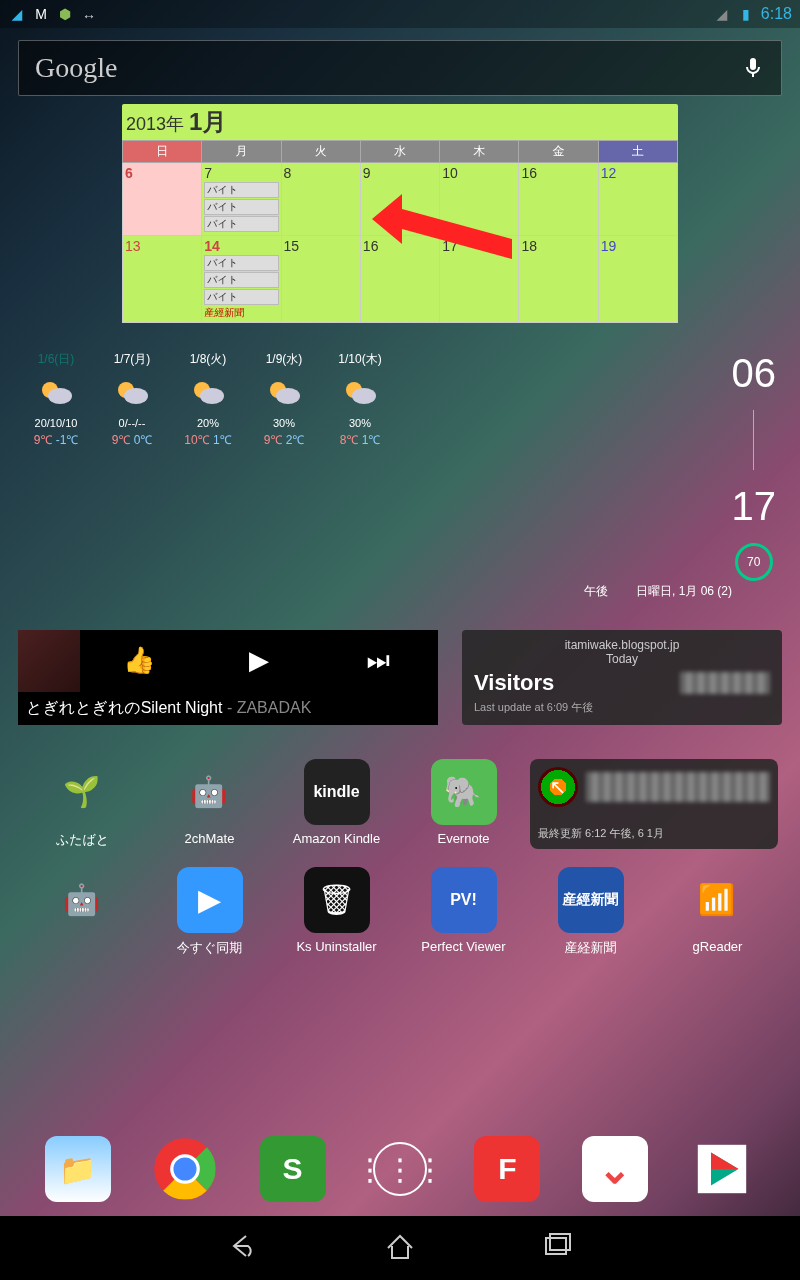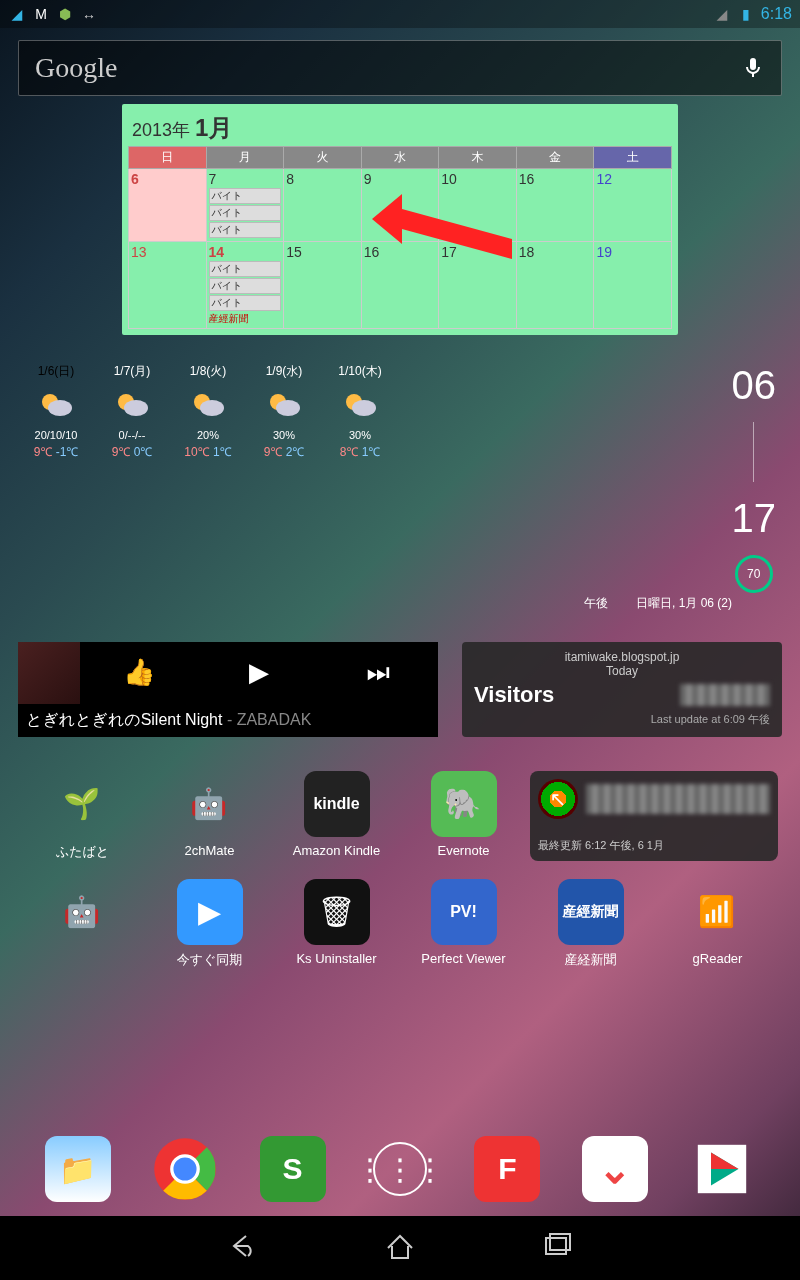--- a/index.html
+++ b/index.html
@@ -12,38 +12,38 @@
 
 .status-bar { height: 28px; display: flex; justify-content: space-between; align-items: center; padding: 0 8px; background: rgba(0,0,0,0.3); font-size: 14px; }
 .status-left, .status-right { display: flex; align-items: center; gap: 6px; }
 .status-right { color: #33b5e5; font-size: 16px; }
 .sb-icon { width: 18px; height: 18px; display: inline-flex; align-items: center; justify-content: center; font-size: 14px; }
 
 .search-bar { margin: 12px 18px 8px; height: 56px; background: rgba(0,0,0,0.5); border: 1px solid rgba(255,255,255,0.3); border-radius: 2px; display: flex; align-items: center; padding: 0 16px; }
 .search-bar .g-logo { font-family: Georgia, serif; font-size: 28px; color: #ccc; flex: 1; }
 .mic-icon { width: 24px; height: 24px; }
 
-.calendar-widget { margin: 6px auto 0; width: 556px; background: #86efac; color: #333; border-radius: 2px; padding: 6px; position: relative; }
+.calendar-widget { margin: 6px auto 0; width: 556px; background: #bef264; color: #333; border-radius: 2px; position: relative; }
 .cal-title { font-size: 18px; padding: 2px 4px; }
 .cal-title .yr { font-size: 18px; } .cal-title .mo { font-size: 24px; font-weight: bold; }
 .cal-grid { width: 100%; border-collapse: collapse; font-size: 12px; }
 .cal-grid th { background: #888; color: #fff; font-weight: normal; padding: 2px; border: 1px solid #aaa; }
 .cal-grid th.sun { background: #d66; } .cal-grid th.sat { background: #66a; }
 .cal-grid td { border: 1px solid #ccc; height: 72px; width: 74px; vertical-align: top; padding: 2px; position: relative; }
 .cal-grid td .dnum { font-size: 14px; }
 .cal-grid td.today { background: #fcc; } .cal-grid td.today .dnum { color: #c00; font-weight: bold; }
 .cal-grid td.sun .dnum { color: #c44; } .cal-grid td.sat .dnum { color: #44c; }
 .cal-grid td.hol .dnum { color: #c44; font-weight: bold; }
 .event { background: #ddd; font-size: 10px; padding: 0 2px; margin: 1px 0; border: 1px solid #bbb; }
 .holiday-label { color: #c00; font-size: 10px; }
 .red-arrow { position: absolute; top: 90px; left: 250px; width: 140px; height: 70px; pointer-events: none; }
 
 .weather-row { display: flex; align-items: flex-start; margin: 28px 18px 0; gap: 4px; }
 .wday { width: 76px; text-align: center; font-size: 12px; }
-.wday .wdate { color: #fff; margin-bottom: 4px; } .wday.sun .wdate { color: #000000; }
+.wday .wdate { color: #fff; margin-bottom: 4px; } .wday.sun .wdate { color: #0f766e; }
 .wicon { width: 44px; height: 36px; margin: 2px auto; }
 .wpct { font-size: 11px; margin: 2px 0; }
 .wtemp { font-size: 12px; } .wtemp .hi{color:#f88;} .wtemp .lo{color:#8cf;}
 
 .clock-block { display: flex; align-items: center; margin-left: auto; gap: 14px; padding-right: 6px; flex-direction: column; }
 .clock-hm { font-size: 40px; font-weight: 200; }
 .clock-sep { width: 1px; height: 60px; background: rgba(255,255,255,0.5); }
 .clock-date { font-size: 12px; line-height: 1.4; }
 .batt-ring { width: 38px; height: 38px; border: 3px solid #0c8; border-radius: 50%; display: flex; align-items: center; justify-content: center; font-size: 12px; }
 
@@ -51,21 +51,21 @@
 .music-widget { width: 420px; background: #000; }
 .music-ctrl { height: 62px; display: flex; align-items: center; }
 .music-art { width: 62px; height: 62px; background: linear-gradient(135deg,#4a2020,#2a1010); }
 .music-btn { flex: 1; display: flex; align-items: center; justify-content: center; color: #fff; font-size: 26px; }
 .music-title { padding: 6px 8px; font-size: 16px; white-space: nowrap; overflow: hidden; }
 .music-title .artist { color: #888; }
 .visitors-widget { flex: 1; background: rgba(40,40,40,0.9); border-radius: 4px; padding: 8px 12px; font-size: 12px; }
 .visitors-widget .vhead { text-align: center; color: #ccc; }
 .visitors-widget .vtitle { font-size: 22px; font-weight: bold; margin: 4px 0; display:flex; justify-content:space-between; align-items:center;}
 .vblur { width: 90px; height: 22px; background: repeating-linear-gradient(90deg,#666 0 6px,#888 6px 12px); filter: blur(2px); }
-.visitors-widget .vfoot { text-align: right; color: #aaa; font-size: 11px; }
+.visitors-widget .vfoot { text-align: left; color: #aaa; font-size: 11px; }
 
 .app-grid { display: grid; grid-template-columns: repeat(6, 1fr); gap: 18px 6px; margin: 34px 22px 0; }
 .app { display: flex; flex-direction: column; align-items: center; font-size: 13px; text-align: center; }
 .app .icon { width: 66px; height: 66px; border-radius: 12px; margin-bottom: 6px; display: flex; align-items: center; justify-content: center; font-size: 30px; color:#fff; }
 .app.nolabel .label { visibility: hidden; }
 .mini-widget { grid-column: span 2; background: rgba(40,40,40,0.9); border-radius: 8px; padding: 8px; font-size: 11px; color:#ccc; height: 90px; display:flex; flex-direction:column; justify-content:space-between;}
 .mini-widget .mwtop{display:flex;align-items:center;gap:8px;}
 .cursor-icon{width:40px;height:40px;border-radius:50%;background:radial-gradient(circle,#f80 0 30%,#0a0 30% 60%,#500 60% 100%);position:relative;display:flex;align-items:center;justify-content:center;}
 
 .dock { position: absolute; bottom: 78px; left: 0; right: 0; display: flex; justify-content: space-around; padding: 0 24px; }

